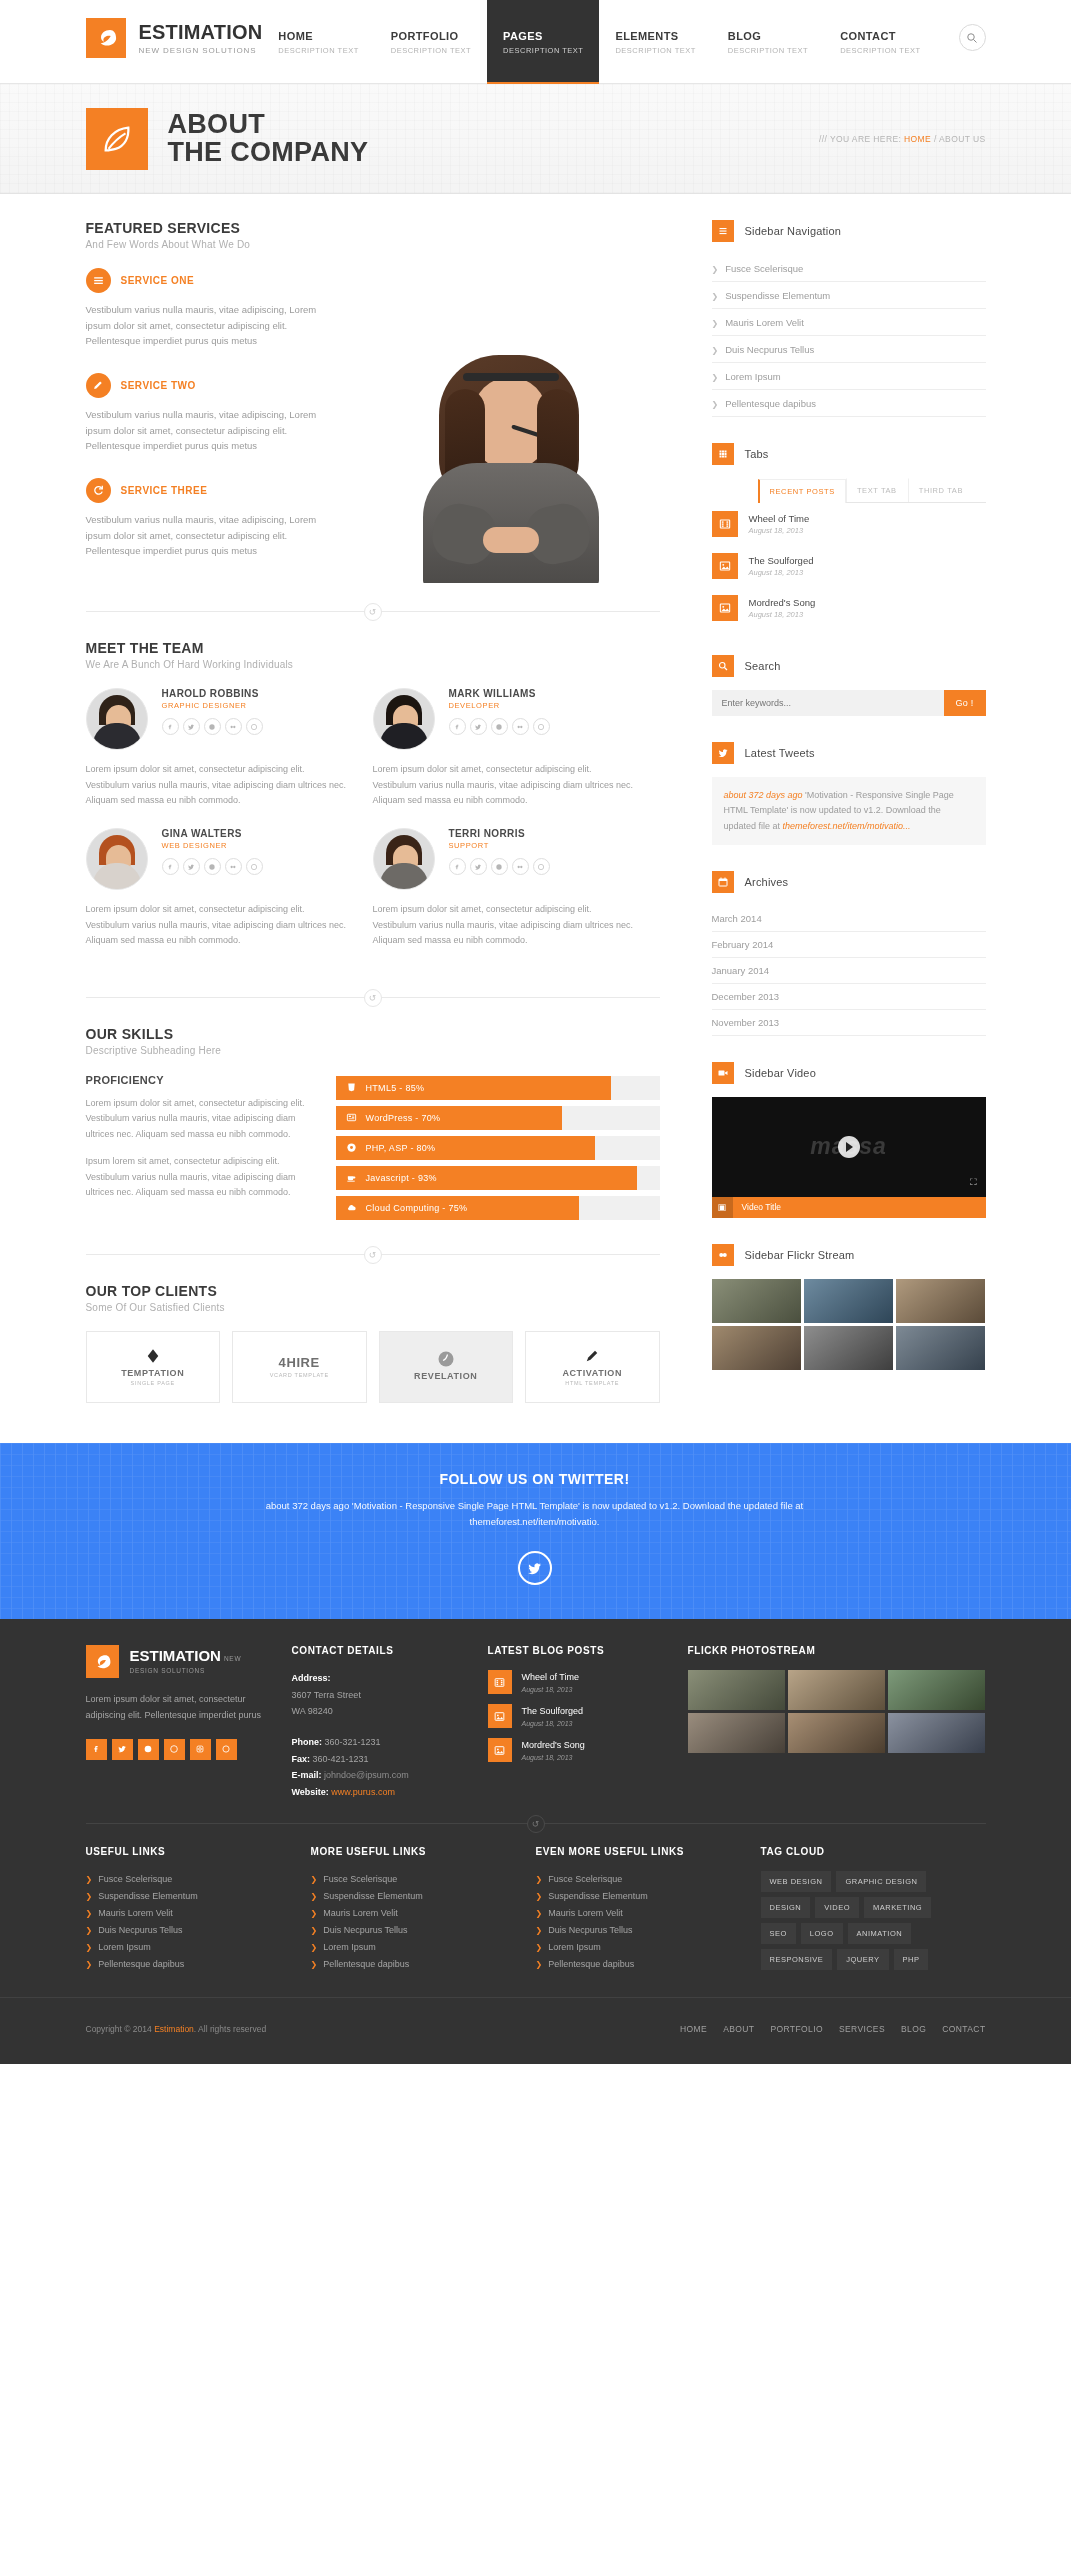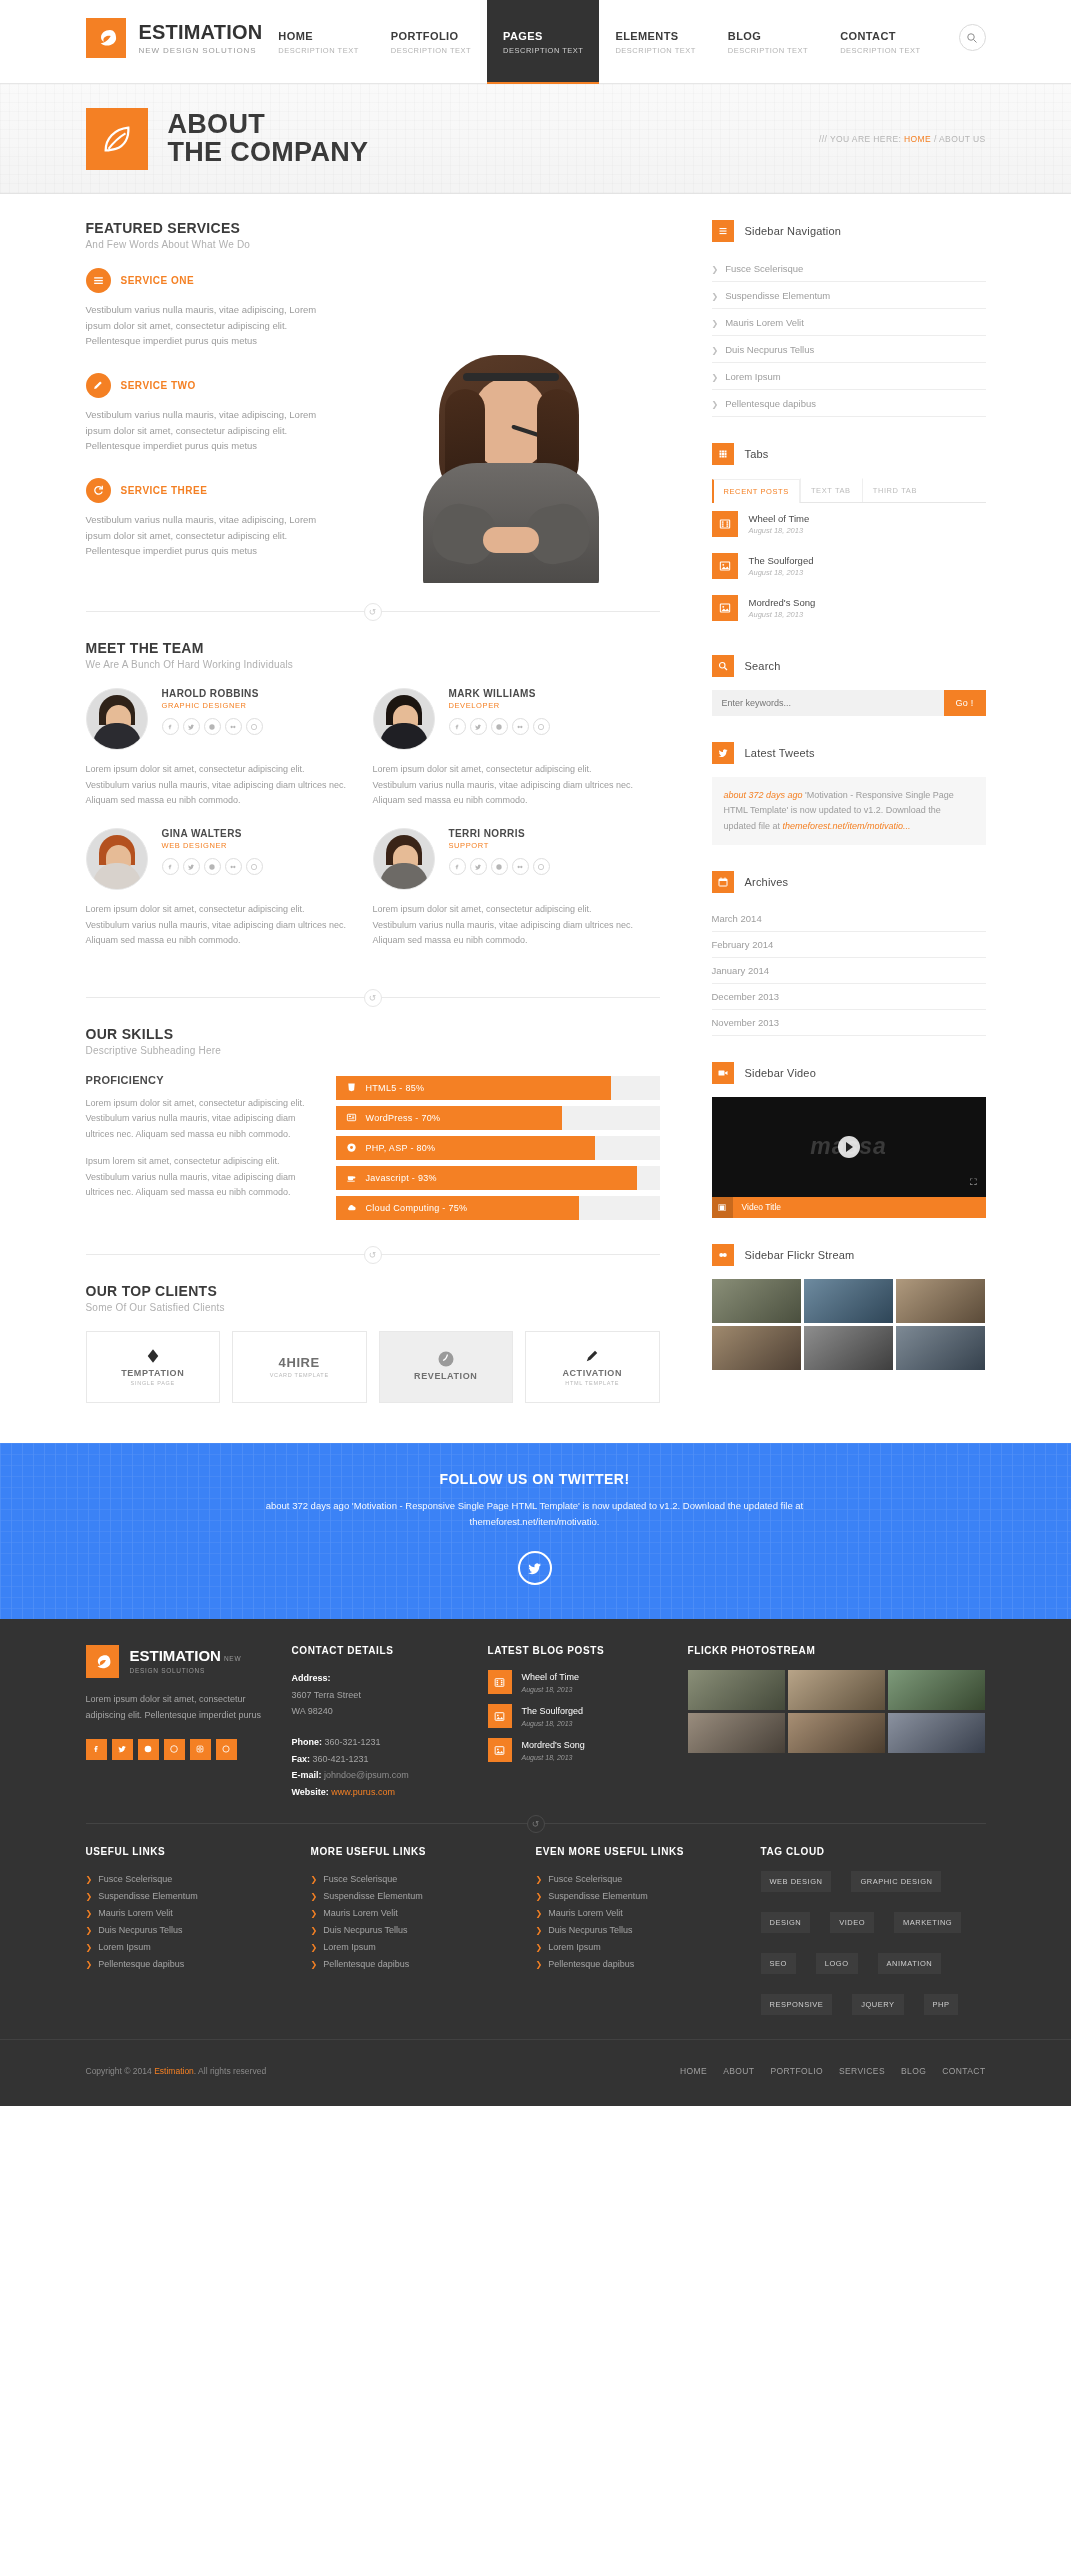--- a/index.html
+++ b/index.html
@@ -177,21 +177,21 @@
     width:22px; height:22px; background:#f48024; flex:none;
     display:flex; align-items:center; justify-content:center;
   }
   .wtitle .wi svg { width:12px; height:12px; fill:#fff; }
   .wtitle .wt { margin-left:11px; font-size:11px; color:#4a4a4a; letter-spacing:.2px; }
 
   .sidenav li { list-style:none; border-bottom:1px solid #ededed; padding:7px 0; }
   .sidenav li span.ch { color:#bfbfbf; font-size:8px; margin-right:7px; }
   .sidenav li a { font-size:9.5px; color:#9e9e9e; text-decoration:none; }
 
-  .tabs-head { display:flex; border-bottom:1px solid #e6e6e6; }
+  .tabs-head { display:flex; border-bottom:1px solid #e6e6e6;margin-left:46px; }
   .tab {
     font-size:7.5px; color:#bcbcbc; letter-spacing:.6px; padding:7px 10px;
     border:1px solid transparent; border-bottom:none; cursor:pointer;
   }
   .tab.active { color:#f48024; border-color:#efefef; border-left:2px solid #f48024;
     background:#fff; position:relative; top:1px; }
   .tab:not(.active) { border-left:1px solid #efefef; }
   .post { display:flex; align-items:center; padding:8px 0; }
   .post-th {
     width:26px; height:26px; background:#f48024; flex:none;
@@ -296,21 +296,21 @@
   .f-div { height:1px; background:#444; margin:22px 0; position:relative; }
   .f-div .knob { position:absolute; left:50%; top:-8px; margin-left:-9px; width:18px; height:18px;
     border-radius:50%; background:#333; border:1px solid #4a4a4a;
     display:flex; align-items:center; justify-content:center; color:#777; font-size:9px; }
 
   .f-bot { display:flex; padding-bottom:24px; }
   .fb-col { width:25%; padding-right:20px; }
   .fb-col ul li { list-style:none; padding:3.5px 0; font-size:9px; color:#a5a5a5; }
   .fb-col ul li .ch { color:#f48024; font-size:8px; margin-right:6px; }
 
-  .tags { display:flex; flex-wrap:wrap; gap:20px; }
+  .tags { display:flex; flex-wrap:wrap; gap:5px; }
   .tag { background:#3d3d3d; color:#cfcfcf; font-size:7.5px; letter-spacing:.5px;
     padding:6px 9px; cursor:pointer; }
 
   .copybar { border-top:1px solid #414141; padding:14px 0 18px 0; }
   .copybar-inner { width:900px; margin:12px auto; display:flex; align-items:center; }
   .copy-txt { font-size:8.5px; color:#8a8a8a; }
   .copy-txt .cp-b { color:#f48024; }
   .copy-nav { margin-left:auto; display:flex; gap:16px; }
   .copy-nav span { font-size:8.5px; color:#a0a0a0; letter-spacing:.4px; cursor:pointer; }
 </style>

